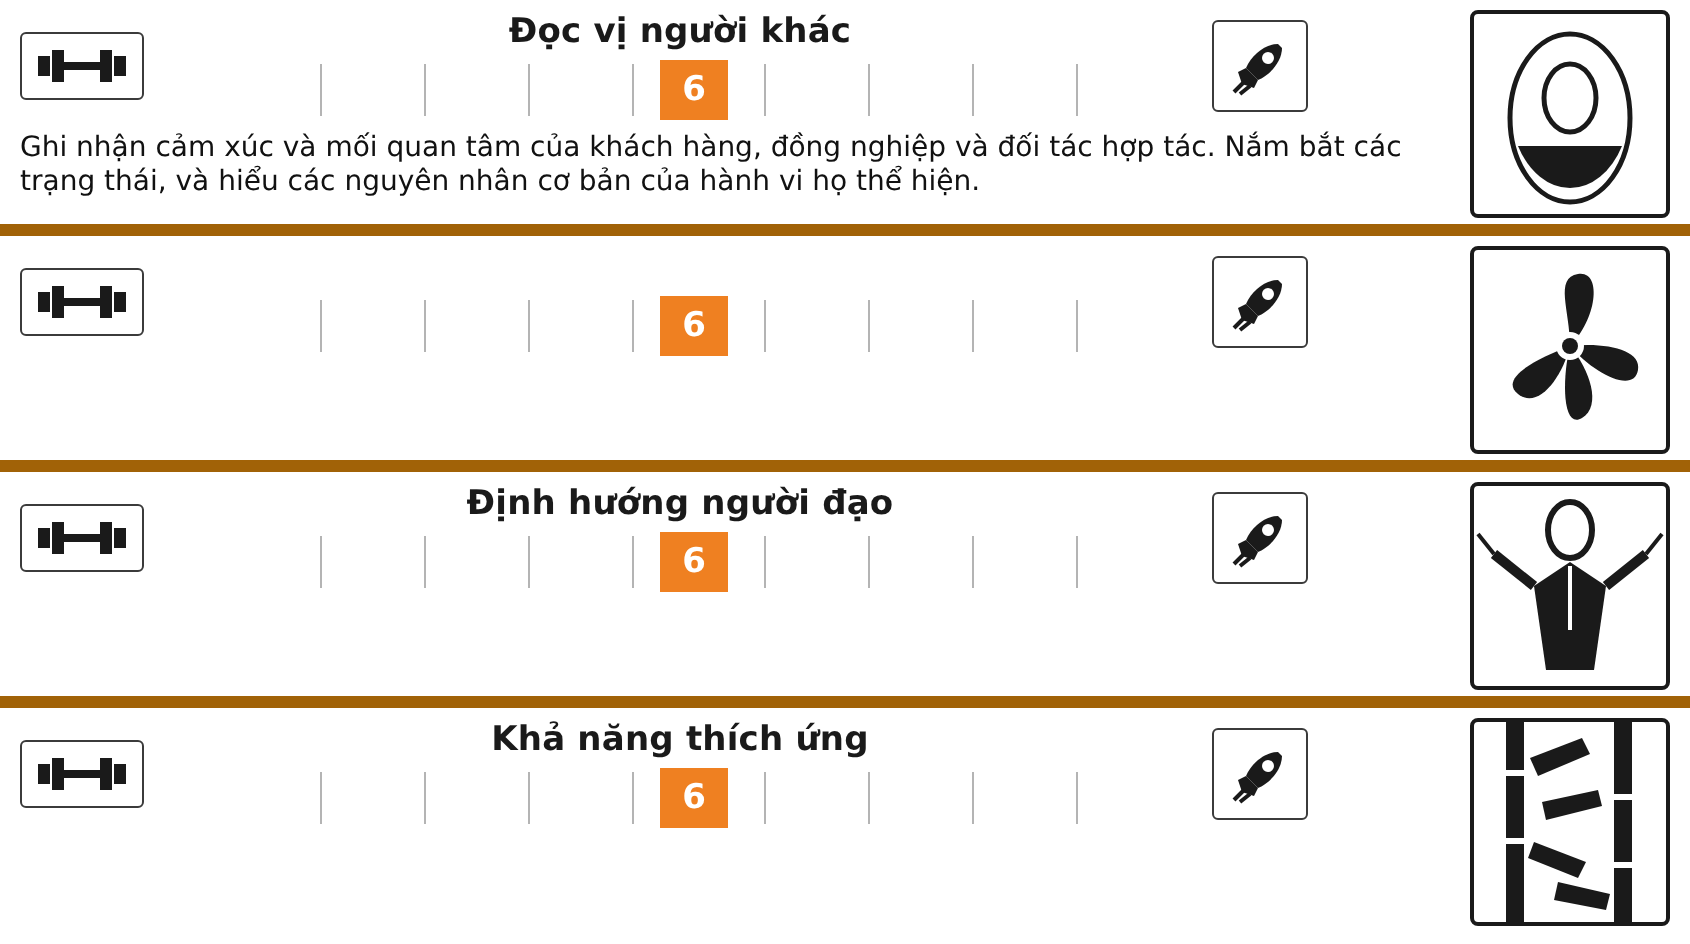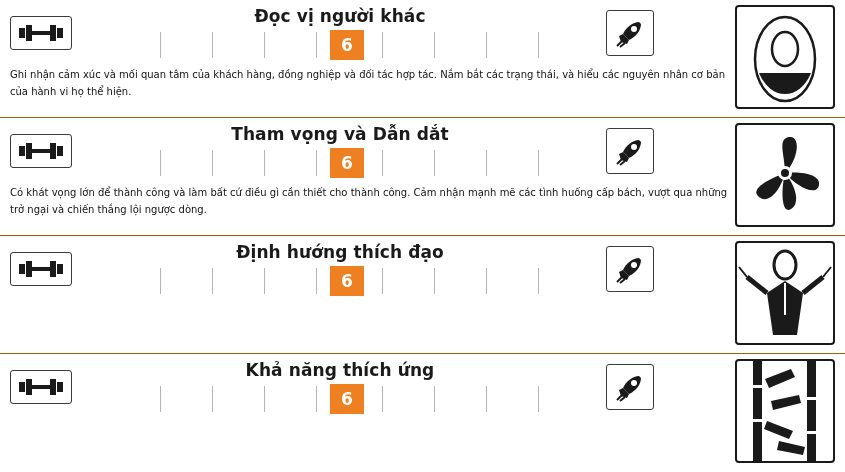--- a/index.html
+++ b/index.html
@@ -18,21 +18,21 @@
     width: 845px;
     height: 472px;
     position: relative;
     box-sizing: border-box;
   }
   .card {
     position: relative;
     box-sizing: border-box;
     width: 845px;
     height: 118px;
-    border-bottom: 1px solid #a16207;
+    border-bottom: 6px solid #a16207;
   }
   .card:last-child { border-bottom: none; }
 
   
   .card-top {
     position: relative;
     height: 66px;
     box-sizing: border-box;
   }
 
@@ -113,21 +113,21 @@
     line-height: 30px;
     text-align: center;
   }
 
   
   .desc {
     position: absolute;
     left: 10px;
     top: 66px;
     width: 718px;
-    font-size: 10px;
+    font-size: 14px;
     line-height: 17px;
     color: #111111;
   }
 
   svg { display: block; }
 </style>
 </head>
 <body>
 
 <div class="sheet">
@@ -187,21 +187,20 @@
       <div class="icon-box dumbbell-box">
         <svg width="46" height="20" viewBox="0 0 46 20">
           <rect x="1" y="5" width="6" height="10" fill="#1a1a1a"></rect>
           <rect x="8" y="2" width="6" height="16" fill="#1a1a1a"></rect>
           <rect x="14" y="8" width="18" height="4" fill="#1a1a1a"></rect>
           <rect x="32" y="2" width="6" height="16" fill="#1a1a1a"></rect>
           <rect x="39" y="5" width="6" height="10" fill="#1a1a1a"></rect>
         </svg>
       </div>
 
-      <div class="title">Tham vọng và Dẫn dắt</div>
 
       <div class="scale">
         <div class="tick" style="left:70px"></div>
         <div class="tick" style="left:122px"></div>
         <div class="tick" style="left:174px"></div>
         <div class="tick" style="left:226px"></div>
         <div class="score-badge" style="left:240px">6</div>
         <div class="tick" style="left:292px"></div>
         <div class="tick" style="left:344px"></div>
         <div class="tick" style="left:396px"></div>
@@ -223,37 +222,36 @@
           <path d="M48 48 C48 30 40 14 52 12 C64 10 62 34 48 48 Z" fill="#1a1a1a"></path>
           <path d="M48 48 C66 46 84 50 82 60 C80 72 60 62 48 48 Z" fill="#1a1a1a"></path>
           <path d="M48 48 C44 64 32 80 22 72 C12 64 32 54 48 48 Z" fill="#1a1a1a"></path>
           <path d="M48 48 C58 60 64 78 54 84 C44 90 44 64 48 48 Z" fill="#1a1a1a"></path>
           <circle cx="48" cy="48" r="7" fill="#ffffff"></circle>
           <circle cx="48" cy="48" r="4" fill="#1a1a1a"></circle>
         </svg>
       </div>
     </div>
 
-    <div class="desc">Có khát vọng lớn để thành công và làm bất cứ điều gì cần thiết cho thành công. Cảm nhận mạnh mẽ các tình huống cấp bách, vượt qua những trở ngại và chiến thắng lội ngược dòng.</div>
   </div>
 
   <div class="card">
     <div class="card-top">
 
       <div class="icon-box dumbbell-box">
         <svg width="46" height="20" viewBox="0 0 46 20">
           <rect x="1" y="5" width="6" height="10" fill="#1a1a1a"></rect>
           <rect x="8" y="2" width="6" height="16" fill="#1a1a1a"></rect>
           <rect x="14" y="8" width="18" height="4" fill="#1a1a1a"></rect>
           <rect x="32" y="2" width="6" height="16" fill="#1a1a1a"></rect>
           <rect x="39" y="5" width="6" height="10" fill="#1a1a1a"></rect>
         </svg>
       </div>
 
-      <div class="title">Định hướng thích đạo</div>
+      <div class="title">Định hướng người đạo</div>
 
       <div class="scale">
         <div class="tick" style="left:70px"></div>
         <div class="tick" style="left:122px"></div>
         <div class="tick" style="left:174px"></div>
         <div class="tick" style="left:226px"></div>
         <div class="score-badge" style="left:240px">6</div>
         <div class="tick" style="left:292px"></div>
         <div class="tick" style="left:344px"></div>
         <div class="tick" style="left:396px"></div>

